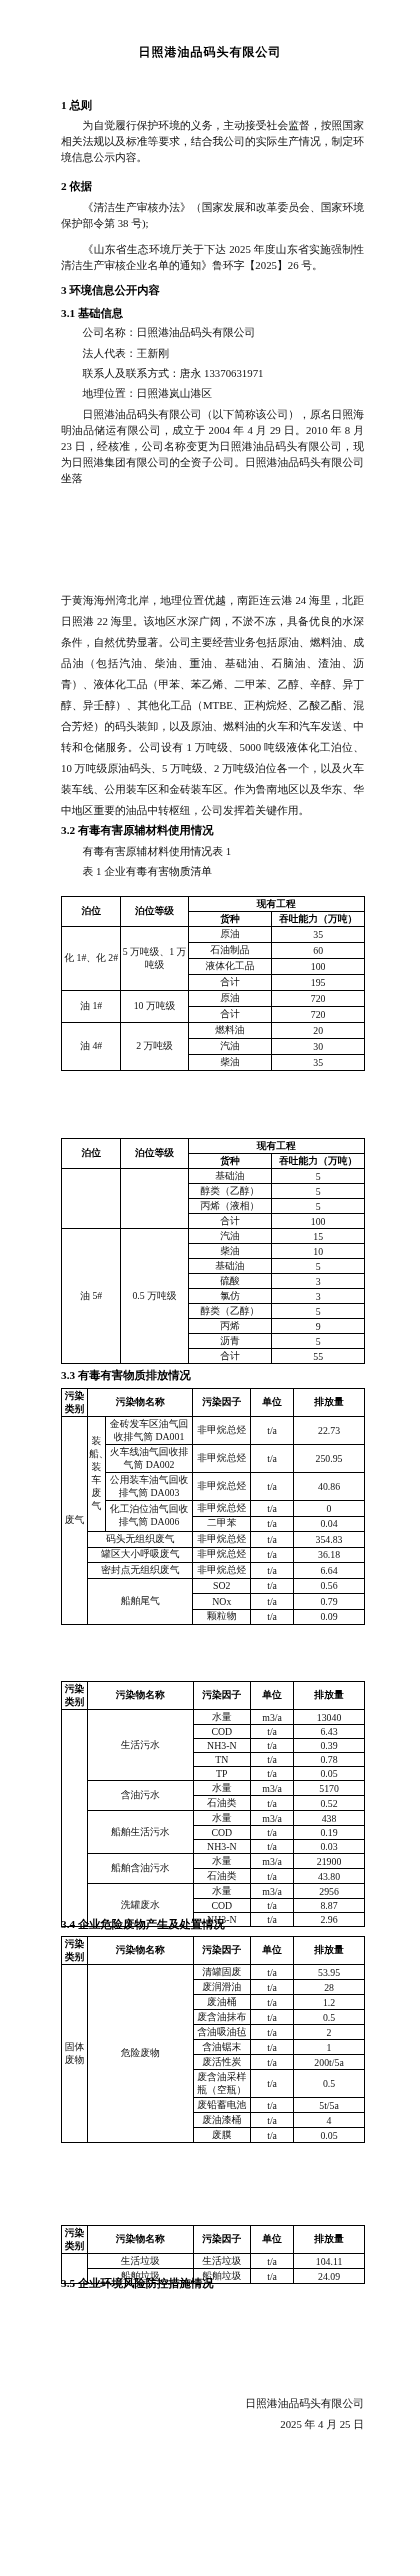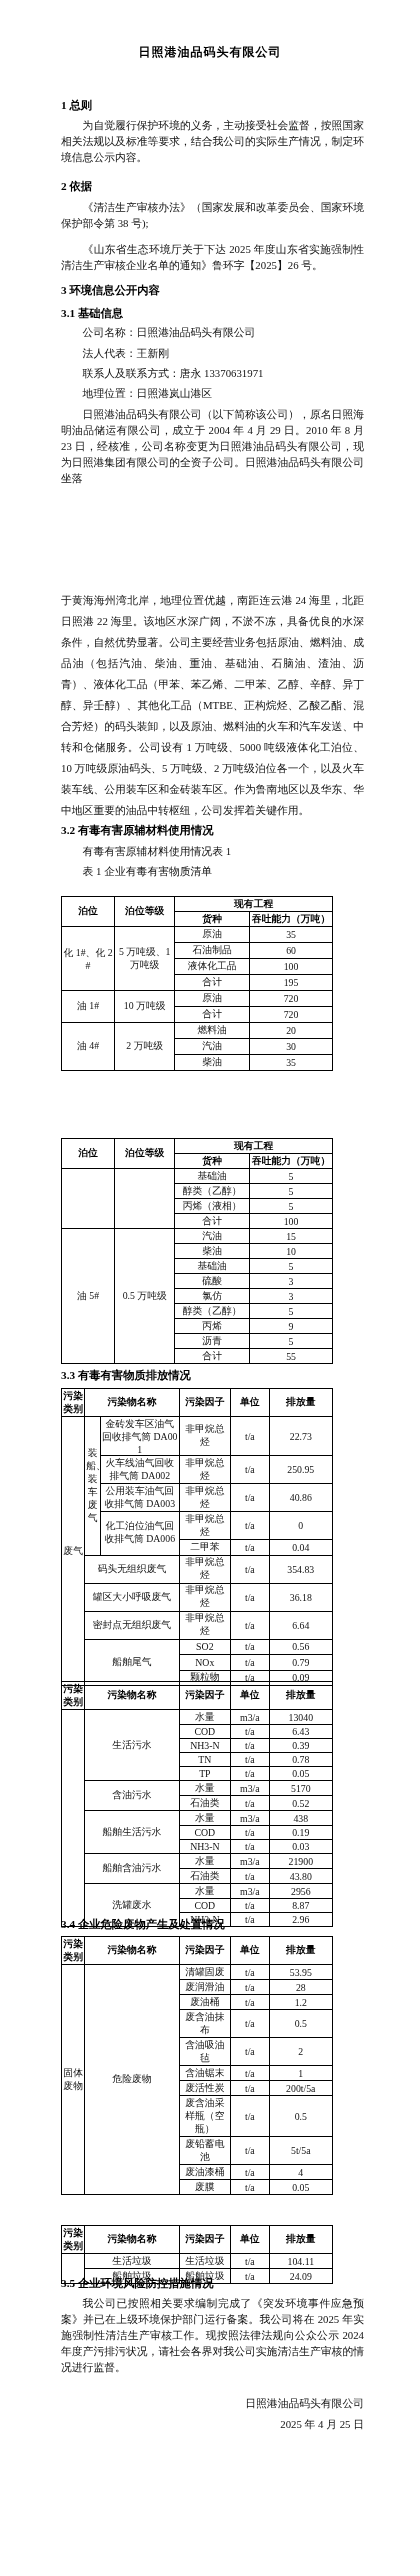--- a/index.html
+++ b/index.html
@@ -9,21 +9,21 @@
     overflow:hidden;
   }
   .abs{position:absolute;}
   .center{left:0;width:420px;text-align:center;}
   .doc-title{font-weight:bold;font-size:12px;letter-spacing:1px;color:#000;}
   .h{left:61px;width:304px;font-weight:bold;font-size:11.3px;color:#000;white-space:nowrap;}
   .para{left:61px;width:303px;font-size:10.8px;line-height:16px;text-align:justify;}
   .lh41{line-height:21px;}
   .ind{text-indent:2em;}
   .infoline{left:61px;width:303px;font-size:10.8px;text-indent:2em;white-space:nowrap;}
-  .tbl{position:absolute;left:61px;width:272px;border-collapse:collapse;table-layout:fixed;border:1px solid #000;}
+  .tbl{position:absolute;left:61px;width:304px;border-collapse:collapse;table-layout:fixed;border:1px solid #000;}
   .tbl th,.tbl td{
     border:0.5px solid #000;text-align:center;vertical-align:middle;
     padding:0.5px 1px;font-size:9.8px;word-break:break-all;color:#111;
   }
   .tbl th{font-weight:bold;color:#000;}
   .tb-berth1 thead tr{height:14px;} .tb-berth1 tbody tr{height:16px;}
   .tb-berth2 thead tr{height:14px;} .tb-berth2 tbody tr{height:14px;}
   .tb-air thead tr{height:19.6px;}    .tb-air tbody tr{height:15.5px;}
   .tb-water thead tr{height:20px;}  .tb-water tbody tr{height:14px;}
   .tb-solid thead tr{height:20px;}  .tb-solid tbody tr{height:14px;}
@@ -501,19 +501,18 @@
         <tr>
           <td>船舶垃圾</td>
           <td>船舶垃圾</td>
           <td>t/a</td>
           <td>24.09</td>
         </tr>
       </tbody>
     </table>
 
   <div class="abs h" style="top:2276px">3.5 企业环境风险防控措施情况</div>
-  <div class="abs para ind" style="top:2295px">我公司已按照相关要求编制完成了《突发环境事件应急预案》并已在上级环境保护部门运行备案。我公司将在 2025 年实施强制性清洁生产审核工作。现按照法律法规向公众公示 2024 年度产污排污状况，请社会各界对我公司实施清洁生产审核的情况进行监督。</div>
 
   <div class="abs sig" style="top:2397px">日照港油品码头有限公司</div>
   <div class="abs sig" style="top:2418px;padding-right:4.1px">2025 年 4 月 25 日</div>
 
 </div>
 
 
 </body></html>

